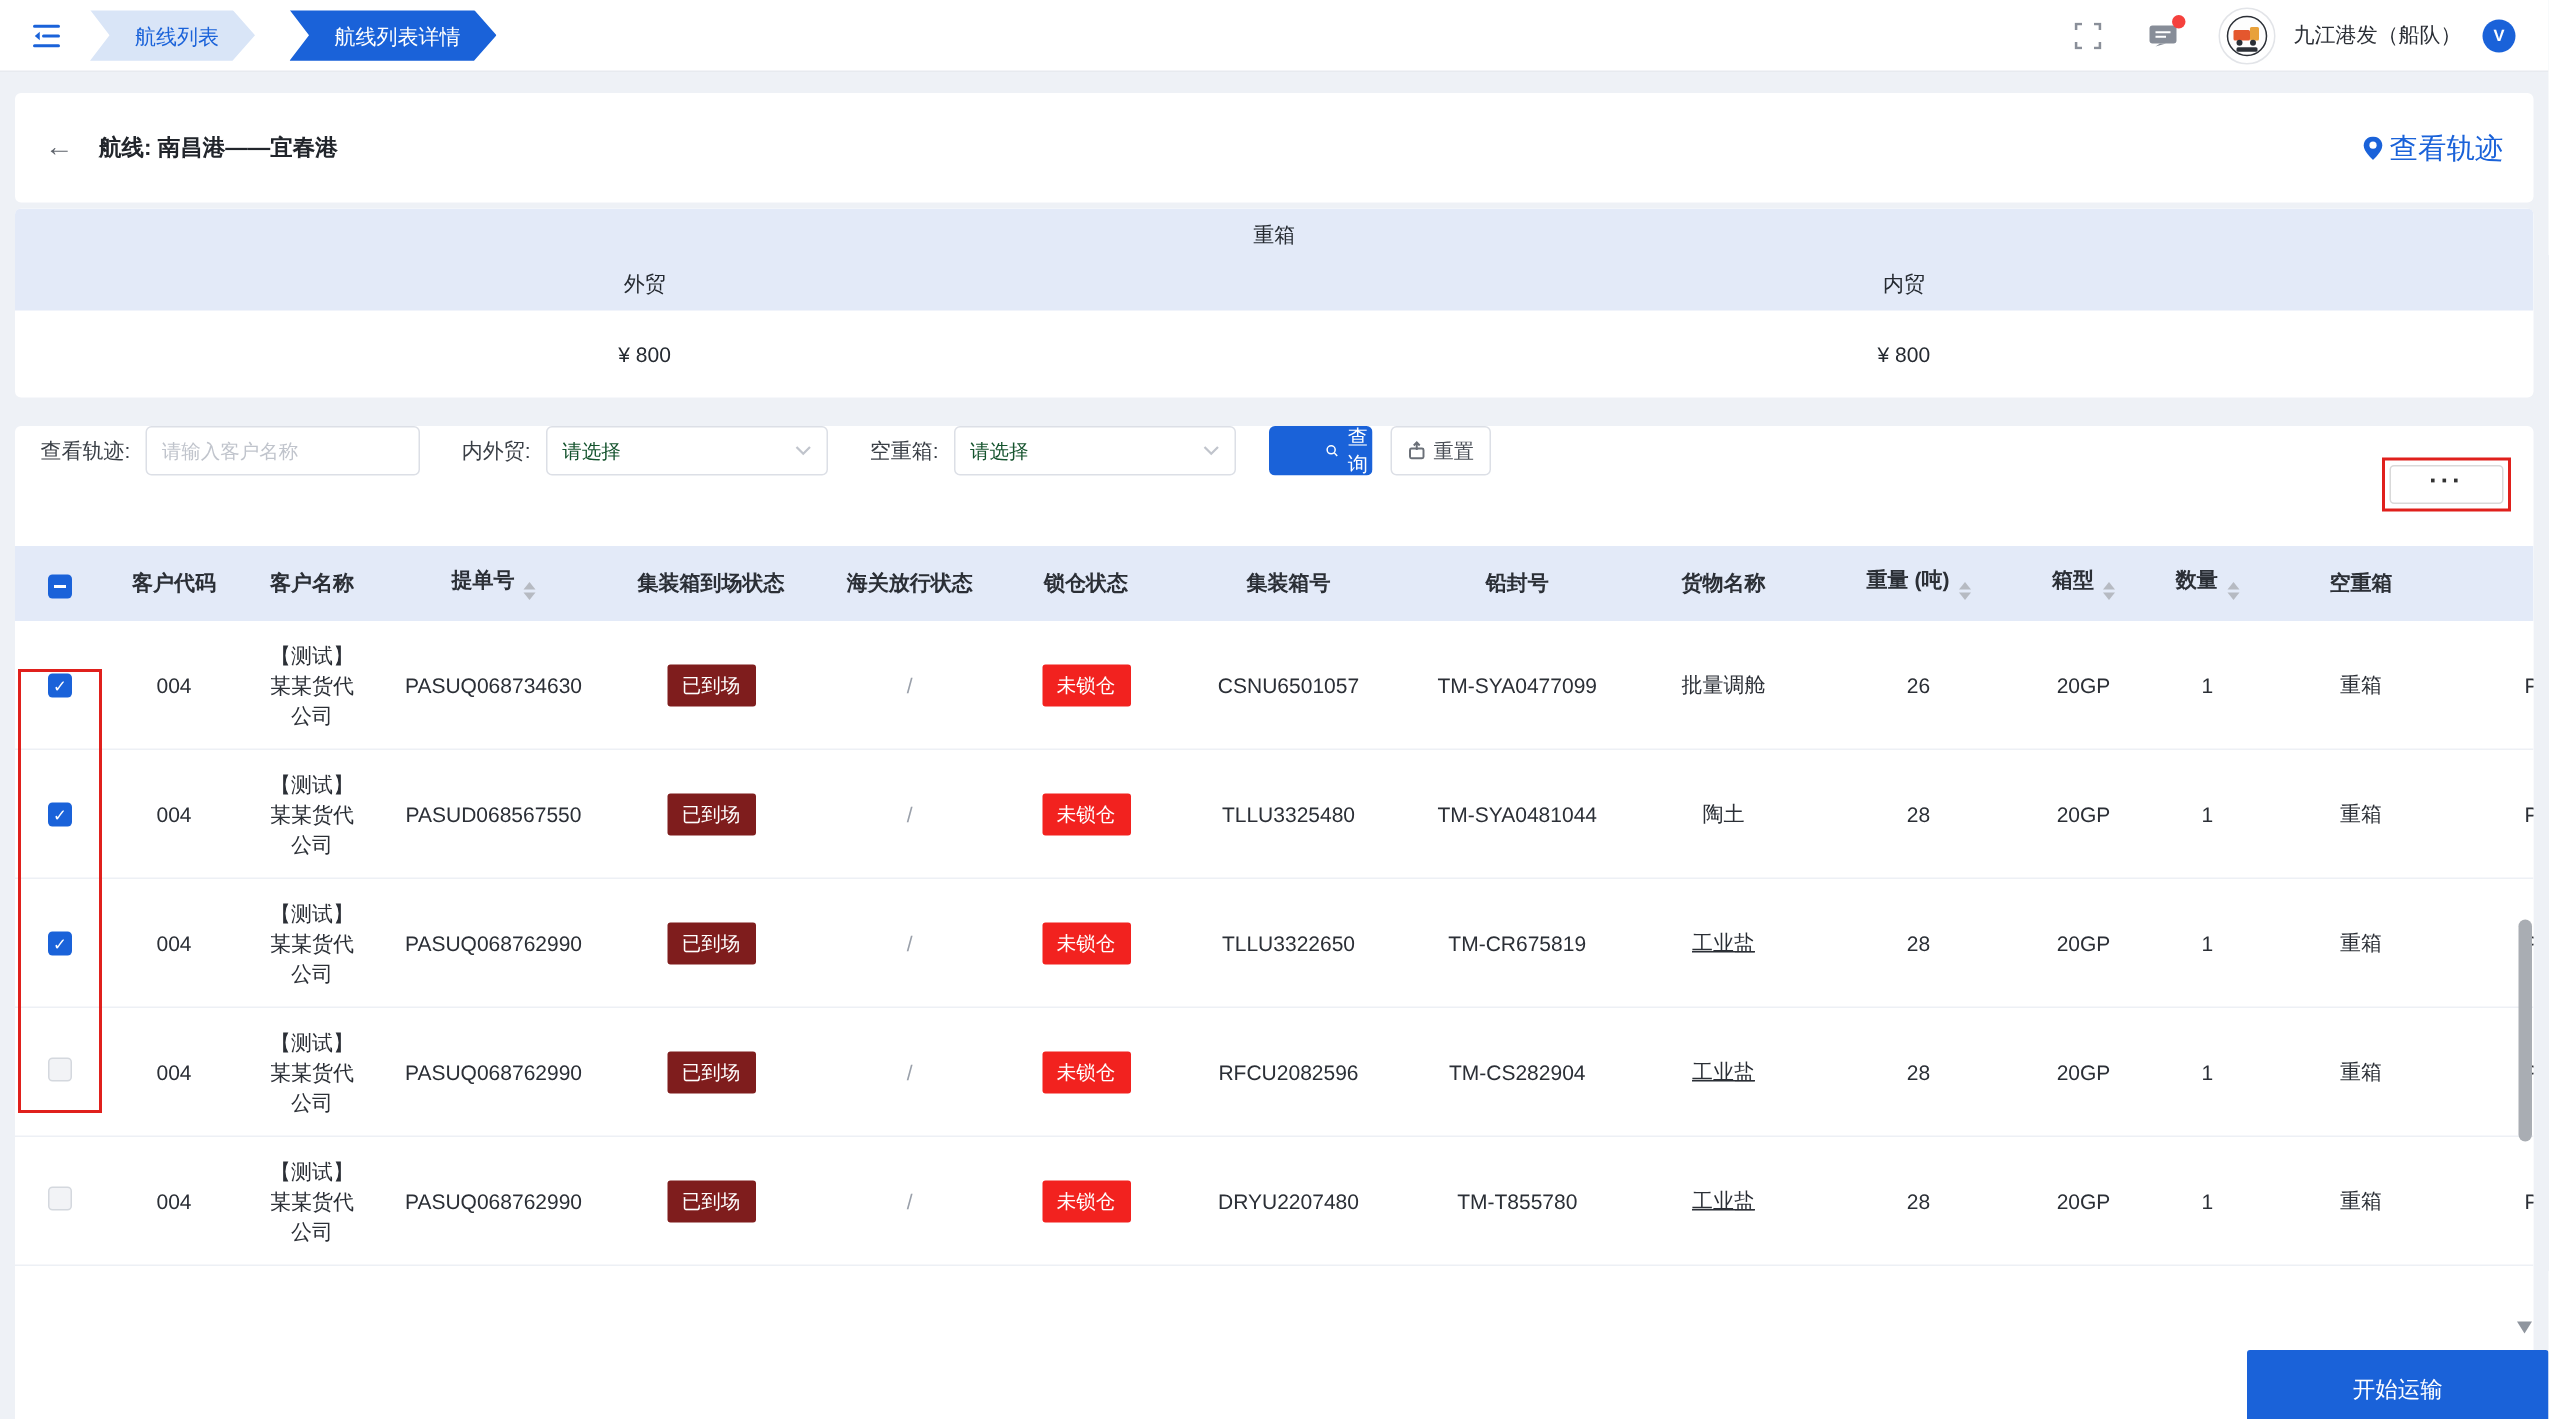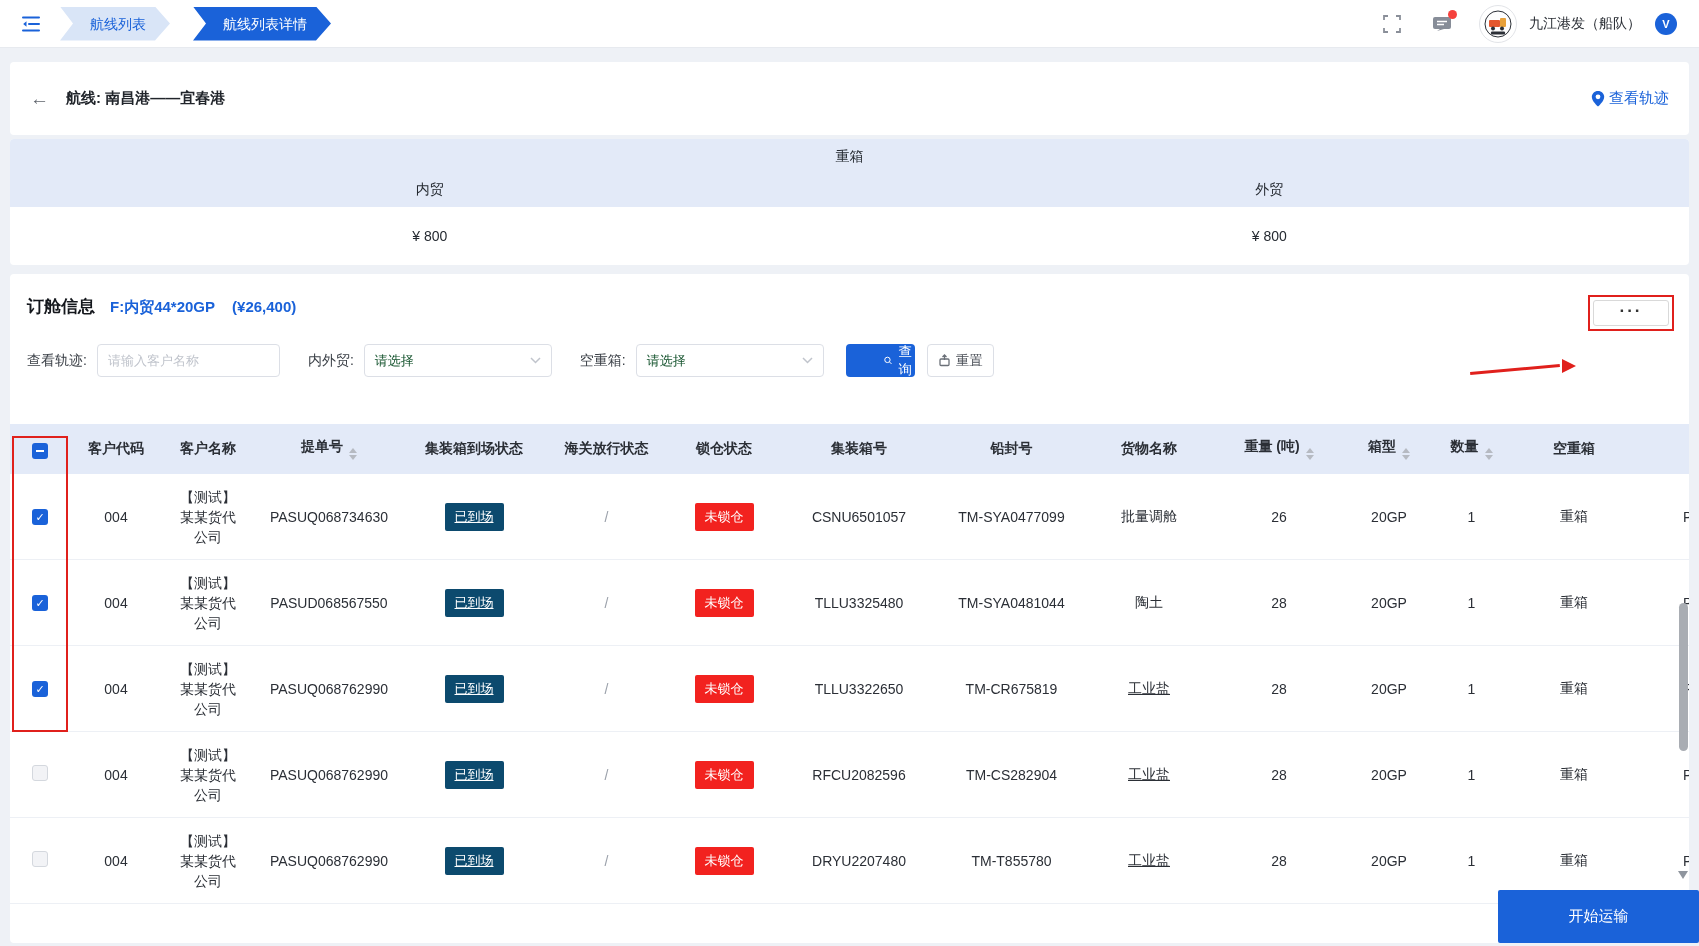--- a/index.html
+++ b/index.html
@@ -20,21 +20,21 @@
   .red-dot { position:absolute; top:-3px; right:-4px; width:9px; height:9px; border-radius:50%; background:#f5413d; }
   .avatar { margin-left:26px; width:38px; height:38px; border-radius:50%; border:1px solid #e2e4e8; background:#fff; display:flex; flex-direction:column; align-items:center; justify-content:center; overflow:hidden; cursor:pointer; }
   .user-name { margin-left:12px; font-size:14px; color:#2b2f36; }
   .v-badge { margin-left:14px; width:22px; height:22px; border-radius:50%; background:#1a62d9; color:#fff; font-size:11px; font-weight:bold; display:flex; align-items:center; justify-content:center; cursor:pointer; }
 
   
   .route-card { margin:14px 10px 0; height:73px; background:#fff; border-radius:4px; display:flex; align-items:center; padding:0 20px; }
   .back-arrow { font-size:19px; color:#60656d; margin-right:17px; cursor:pointer; line-height:1; }
   .route-title { font-size:15px; font-weight:bold; color:#21252b; }
   .route-spacer { flex:1; }
-  .track-link { display:flex; align-items:center; gap:4px; color:#1a62d9; font-size:15px; cursor:pointer; }
+  .track-link { display:flex; align-items:center; gap:4px; color:#1a62d9; font-size:19px; cursor:pointer; }
 
   
   .summary-card { margin:4px 10px 0; background:#fff; border-radius:4px; overflow:hidden; }
   .sum-head { background:#e3eaf8; }
   .sum-row1 { height:35px; line-height:35px; text-align:center; color:#252a31; }
   .sum-row2 { display:flex; height:33px; line-height:30px; }
   .sum-row2 div { flex:1; text-align:center; color:#252a31; }
   .sum-vals { display:flex; height:58px; align-items:center; }
   .sum-vals div { flex:1; text-align:center; color:#252a31; }
 
@@ -77,21 +77,21 @@
   .thead { height:50px; align-items:center; background:#e3eaf8; font-weight:bold; color:#252a31; }
   .trow { height:86px; align-items:center; border-bottom:1px solid #edf0f5; background:#fff; }
   .cell { flex:none; text-align:center; font-size:14px; color:#2b2f36; }
   .c0{width:60px;} .c1{width:92px;} .c2{width:92px;} .c3{width:150px;} .c4{width:140px;}
   .c5{width:125px;} .c6{width:110px;} .c7{width:160px;} .c8{width:145px;} .c9{width:130px;}
   .c10{width:130px;} .c11{width:90px;} .c12{width:75px;} .c13{width:130px;}
   .c14{width:120px; text-align:left; padding-left:44px;}
   .name-lines span { display:block; line-height:20px; }
   .slash { color:#9aa0aa; }
   .badge { display:inline-block; min-width:58px; padding:5px 10px; font-size:13px; color:#fff; border-radius:2px; }
-  .badge-green { background:#0c4a6e;text-decoration:underline; }
+  .badge-green { background:#7f1d1d; }
   .badge-red { background:#f2221f; }
   .cargo-link { text-decoration:underline; cursor:pointer; }
 
   .sort { display:inline-flex; flex-direction:column; margin-left:6px; vertical-align:-2px; cursor:pointer; }
   .sort i { display:block; width:0; height:0; border-left:4.5px solid transparent; border-right:4.5px solid transparent; }
   .sort .up { border-bottom:5px solid #b6bac2; margin-bottom:2.5px; }
   .sort .down { border-top:5px solid #b6bac2; }
 
   
   .cbx { width:16px; height:16px; border-radius:3px; display:inline-flex; align-items:center; justify-content:center; cursor:pointer; }
@@ -165,37 +165,32 @@
       <circle cx="7" cy="5.8" r="2.4" fill="#fff"></circle>
     </svg>
     <span>查看轨迹</span>
   </span>
 </div>
 
 <div class="summary-card">
   <div class="sum-head">
     <div class="sum-row1">重箱</div>
     <div class="sum-row2">
+      <div>外贸</div>
       <div>内贸</div>
-      <div>外贸</div>
     </div>
   </div>
   <div class="sum-vals">
     <div>¥ 800</div>
     <div>¥ 800</div>
   </div>
 </div>
 
 <div class="booking-card">
 
-  <div class="title-row">
-    <span class="booking-title">订舱信息</span>
-    <span class="booking-sub">F:内贸44*20GP</span>
-    <span class="booking-amt">(¥26,400)</span>
-  </div>
 
   <div class="more-wrap">
     <div class="more-btn">···</div>
   </div>
 
   <div class="filters">
     <span class="f-label">查看轨迹:</span>
     <input class="f-input" placeholder="请输入客户名称" style="">
     <span class="f-label gap28">内外贸:</span>
     <div class="f-select">

